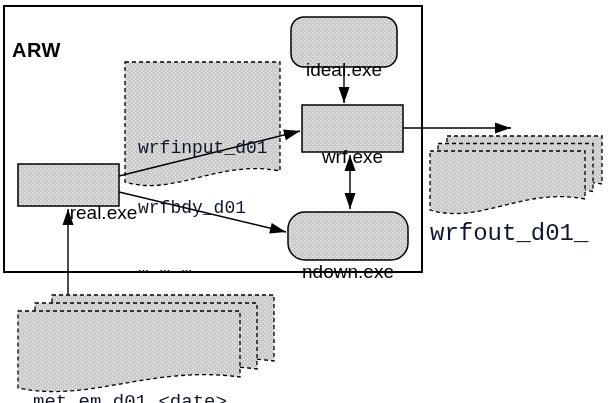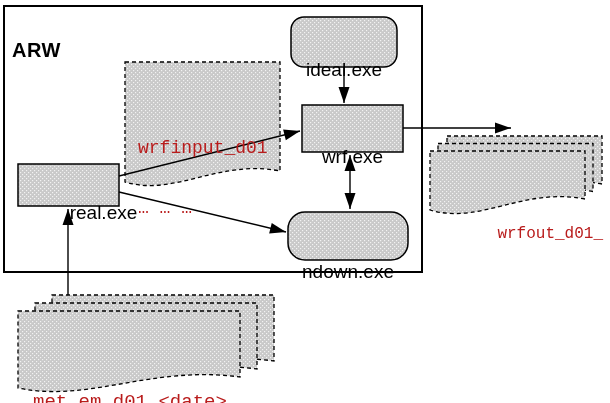--- a/index.html
+++ b/index.html
@@ -44,40 +44,40 @@
     top: 11px;
     font-size: 20px;
     font-weight: bold;
     color: #000;
     letter-spacing: 0.5px;
     font-family: "Liberation Sans", sans-serif;
   }
   .file-text {
     position: absolute;
     font-family: "Liberation Mono", "DejaVu Sans Mono", monospace;
-    color: #b91c1c;
+    color: #0f172a;
     white-space: pre;
   }
   .file-text.wrfinput {
     left: 138px;
     top: 72px;
     font-size: 18px;
     line-height: 19.7px;
   }
   .file-text.metem {
     left: 33px;
     top: 318px;
     font-size: 19px;
     line-height: 22.3px;
   }
   .file-text.wrfout {
-    left: 448px;
+    left: 430px;
     top: 156px;
     width: 155px;
-    font-size: 16px;
+    font-size: 24px;
     line-height: 20px;
     text-align: right;
   }
 </style>
 </head>
 <body>
 
 <div id="canvas">
 
   <svg id="shapes" width="610" height="403" viewBox="0 0 610 403">
@@ -131,20 +131,21 @@
     <div class="node-label" style="left:291px; top:17px; width:106px; height:50px;">ideal.exe</div>
 
     <div class="node-label" style="left:302px; top:105px; width:101px; height:47px;">wrf.exe</div>
 
     <div class="node-label" style="left:18px; top:164px; width:85px; height:42px;padding-left:43px;">real.exe</div>
 
     <div class="node-label" style="left:288px; top:212px; width:120px; height:64px;">ndown.exe</div>
 
     <div class="file-text wrfinput">
       <div>wrfinput_d01</div>
+      <div>wrfbdy_d01</div>
       <div>… … …</div>
     </div>
 
     <div class="file-text metem">
       <div>met_em.d01.&lt;date&gt;</div>
       
       
     </div>
 
     <div class="file-text wrfout">

